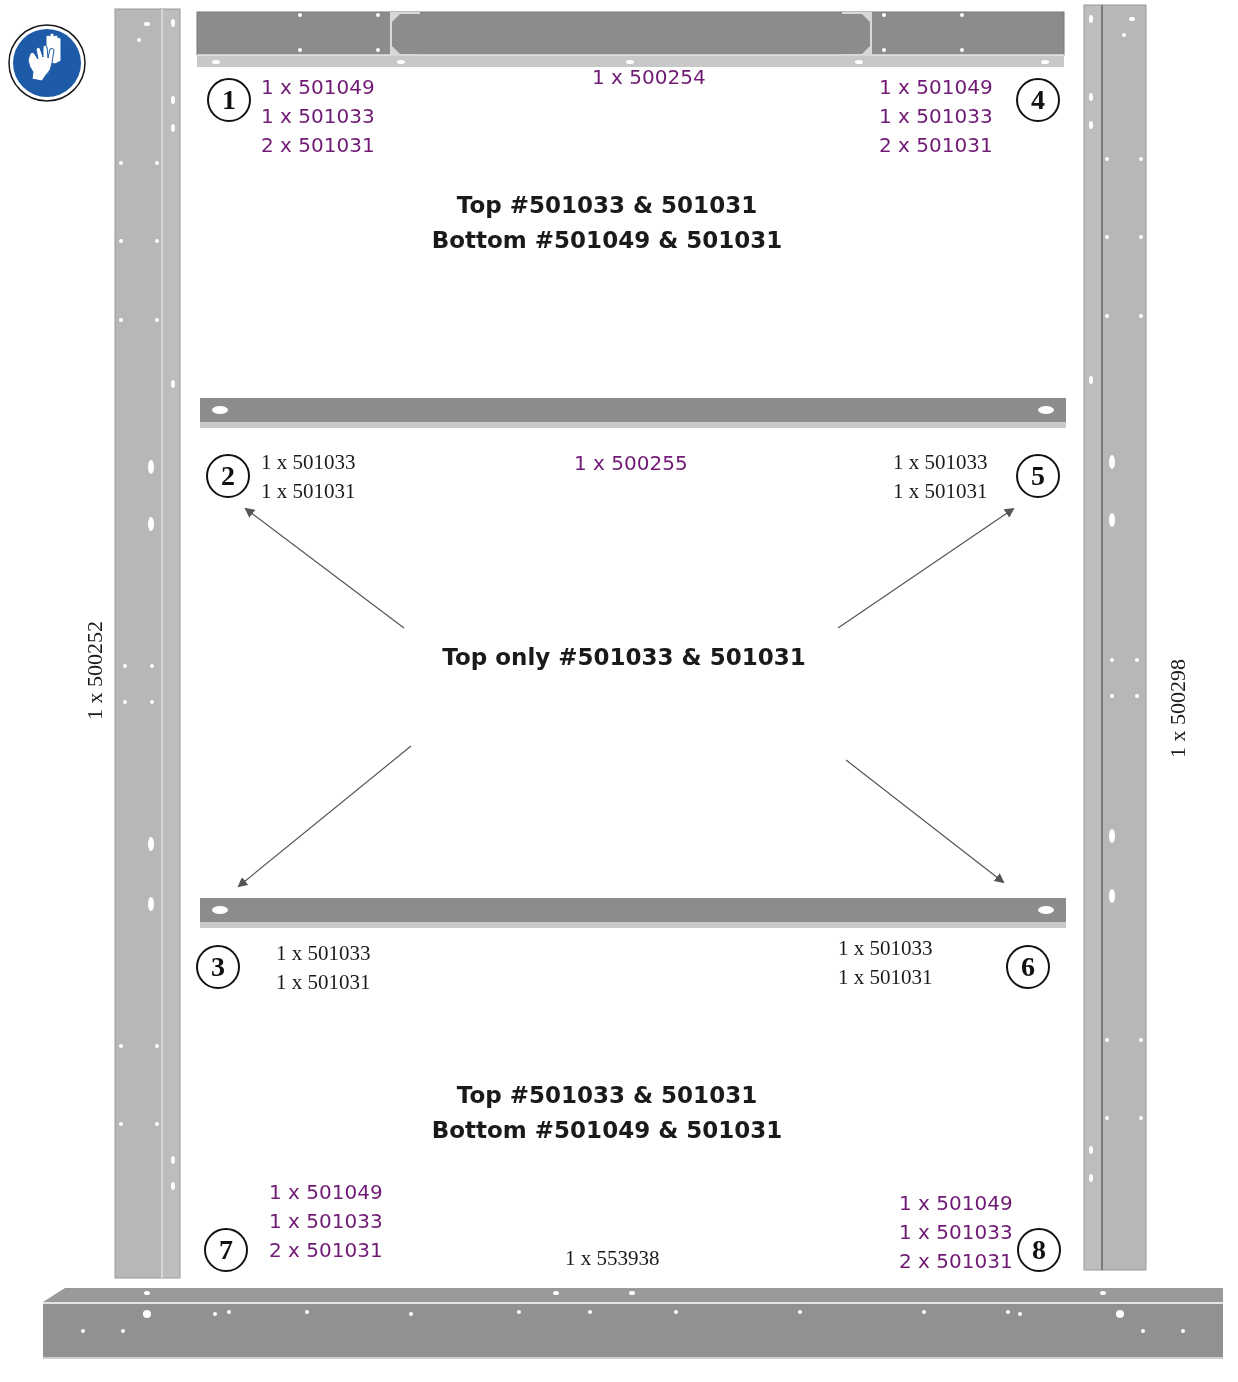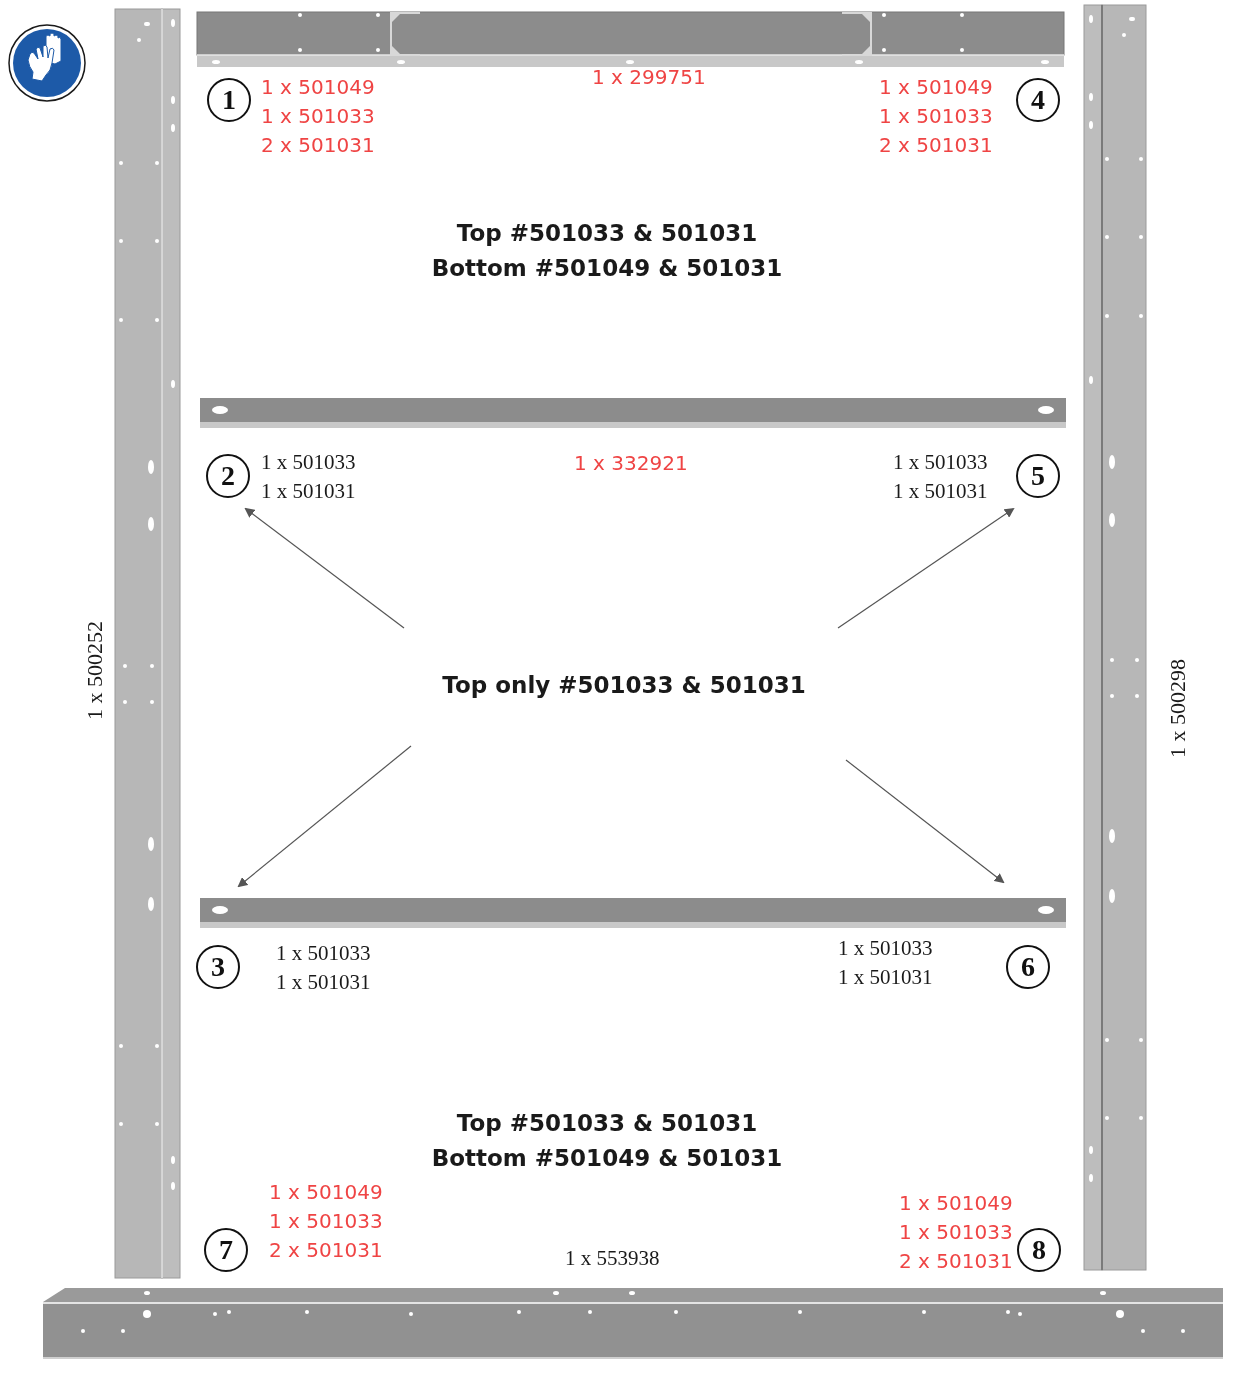--- a/index.html
+++ b/index.html
@@ -1,20 +1,20 @@
 <!DOCTYPE html>
 <html><head>
 <meta charset="utf-8">
 <style>
   html, body { margin: 0; padding: 0; background: #ffffff; }
   body { width: 1238px; height: 1382px; position: relative; overflow: hidden; font-family: "Liberation Sans", sans-serif; color: #1a1a1a; }
   .abs { position: absolute; }
-  .sans { font-family: "DejaVu Sans", "Liberation Sans", sans-serif; font-size: 20px; line-height: 29px; color: #ef4444; }
+  .sans { font-family: "DejaVu Sans", "Liberation Sans", sans-serif; font-size: 20px; line-height: 29px; color: #701a75; }
   .serif { font-family: "Liberation Serif", "DejaVu Serif", serif; font-size: 21px; line-height: 29px; color: #1a1a1a; }
-  .bold-note { font-family: "DejaVu Sans", "Liberation Sans", sans-serif; font-weight: bold; font-size: 23px; line-height: 35px; text-align: center; color: #1a1a1a; margin-top: 28px; }
+  .bold-note { font-family: "DejaVu Sans", "Liberation Sans", sans-serif; font-weight: bold; font-size: 23px; line-height: 35px; text-align: center; color: #1a1a1a; }
   .badge { position: absolute; width: 44px; height: 44px; border: 2px solid #111; border-radius: 50%; box-sizing: border-box; display: flex; align-items: center; justify-content: center; font-family: "Liberation Serif", "DejaVu Serif", serif; font-weight: bold; font-size: 28px; color: #111; background: #fff; }
   .qty-list div { white-space: nowrap; }
   .vlabel { position: absolute; transform-origin: left top; transform: rotate(-90deg); white-space: nowrap; font-family: "Liberation Serif", "DejaVu Serif", serif; font-size: 22px; color: #1a1a1a; }
   svg { position: absolute; left: 0; top: 0; }
 </style>
 </head>
 <body>
 
 <svg width="1238" height="1382" viewBox="0 0 1238 1382">
   <defs>
@@ -166,22 +166,22 @@
   </g>
 
   <g stroke="#555" stroke-width="1.2" fill="none">
     <line x1="404" y1="628" x2="246" y2="509" marker-end="url(#ah)"></line>
     <line x1="838" y1="628" x2="1013" y2="509" marker-end="url(#ah)"></line>
     <line x1="411" y1="746" x2="239" y2="886" marker-end="url(#ah)"></line>
     <line x1="846" y1="760" x2="1003" y2="882" marker-end="url(#ah)"></line>
   </g>
 </svg>
 
-<div class="abs sans" style="left:592px; top:63px;">1 x 299751</div>
-<div class="abs sans" style="left:574px; top:449px;">1 x 332921</div>
+<div class="abs sans" style="left:592px; top:63px;">1 x 500254</div>
+<div class="abs sans" style="left:574px; top:449px;">1 x 500255</div>
 <div class="abs serif" style="left:565px; top:1244px;">1 x 553938</div>
 
 <div class="vlabel" style="left:82px; top:720px;">1 x 500252</div>
 <div class="vlabel" style="left:1165px; top:758px;">1 x 500298</div>
 
 <div class="abs bold-note" style="left:407px; top:188px; width:400px;">
   <div>Top #501033 &amp; 501031</div>
   <div>Bottom #501049 &amp; 501031</div>
 </div>
 <div class="abs bold-note" style="left:424px; top:640px; width:400px;">Top only #501033 &amp; 501031</div>

